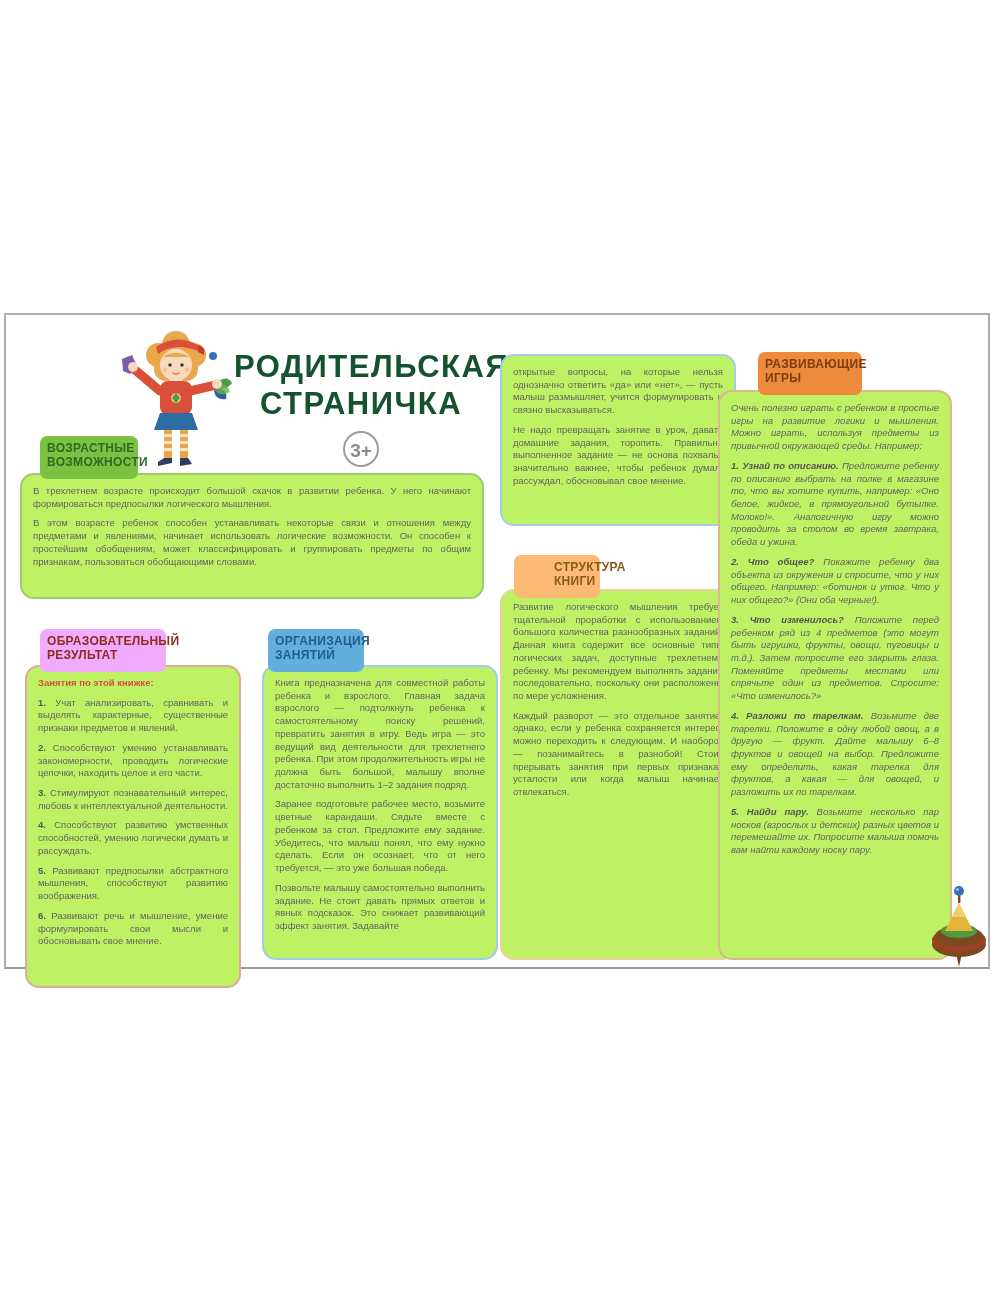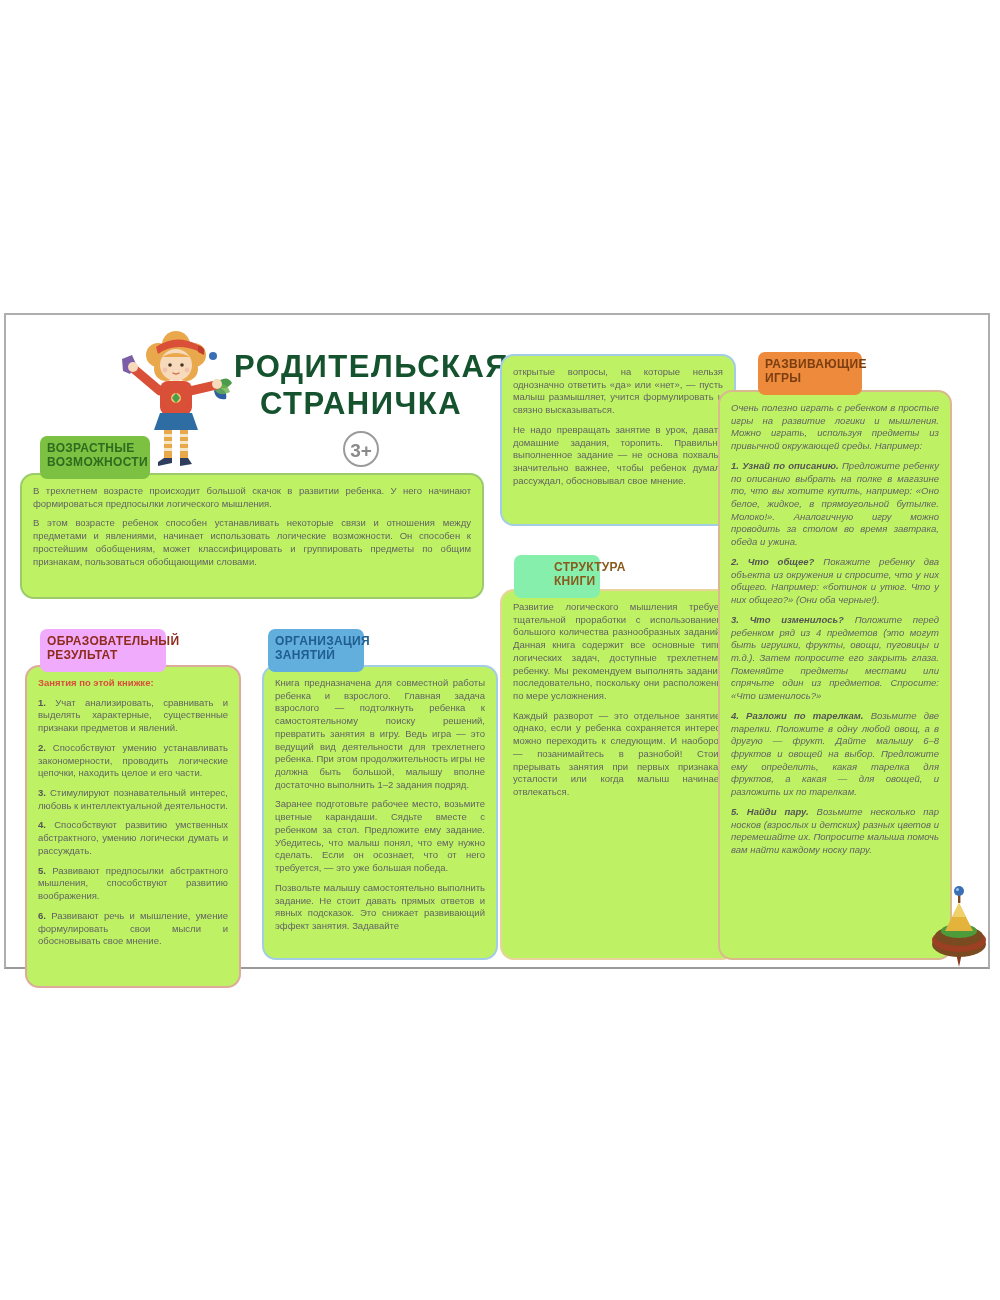--- a/index.html
+++ b/index.html
@@ -20,21 +20,21 @@
        padding:10px 11px;box-sizing:border-box;font-size:9.5px;line-height:1.34;color:#636363;
        text-align:justify;}
   .box p{margin:0 0 7px 0;}
   .box p:last-child{margin-bottom:0;}
   .tab-green{background:#7dc142;color:#2e6b1e;}
   .box-green{border-color:#9ccb6b;}
   .tab-red{background:#f0abfc;color:#8f2b1d;}
   .box-red{border-color:#ddab9b;}
   .tab-blue{background:#62aedc;color:#1f5e8e;}
   .box-blue{border-color:#a3cde5;}
-  .tab-yellow{background:#86efac;color:#8a5a1c;padding-left:40px;}
+  .tab-yellow{background:#fdba74;color:#8a5a1c;padding-left:40px;}
   .box-yellow{border-color:#e8d49a;}
   .tab-orange{background:#ee8a3c;color:#7a3e12;}
   .box-orange{border-color:#dab98f;}
   .red-heading{color:#d6503c;font-weight:bold;margin:0 0 6px 0;}
   .num{font-weight:bold;color:#555555;}
   .game-name{font-weight:bold;color:#555555;}
   .illu{position:absolute;z-index:4;}
 </style>
 </head>
 <body>
@@ -94,33 +94,33 @@
     </svg>
 
     <div class="title-wrap">
       <div class="title">
         <div>РОДИТЕЛЬСКАЯ</div>
         <div>СТРАНИЧКА</div>
       </div>
       <div class="badge">3+</div>
     </div>
 
-    <div class="tab tab-green" style="left:34px;top:121px;width:110px;">ВОЗРАСТНЫЕ ВОЗМОЖНОСТИ</div>
+    <div class="tab tab-green" style="left:34px;top:121px;width:98px;">ВОЗРАСТНЫЕ ВОЗМОЖНОСТИ</div>
     <div class="box box-green" style="left:14px;top:158px;width:464px;height:126px;">
       <p>В трехлетнем возрасте происходит большой скачок в развитии ребенка. У него начинают формироваться предпосылки логического мышления.</p>
       <p>В этом возрасте ребенок способен устанавливать некоторые связи и отношения между предметами и явлениями, начинает использовать логические возможности. Он способен к простейшим обобщениям, может классифицировать и группировать предметы по общим признакам, пользоваться обобщающими словами.</p>
     </div>
 
     <div class="tab tab-red" style="left:34px;top:314px;width:126px;">ОБРАЗОВАТЕЛЬНЫЙ РЕЗУЛЬТАТ</div>
     <div class="box box-red" style="left:19px;top:350px;width:216px;height:323px;">
       <p class="red-heading">Занятия по этой книжке:</p>
       <p><span class="num">1.</span> <span>Учат анализировать, сравнивать и выделять характерные, существенные признаки предметов и явлений.</span></p>
       <p><span class="num">2.</span> <span>Способствуют умению устанавливать закономерности, проводить логические цепочки, находить целое и его части.</span></p>
       <p><span class="num">3.</span> <span>Стимулируют познавательный интерес, любовь к интеллектуальной деятельности.</span></p>
-      <p><span class="num">4.</span> <span>Способствуют развитию умственных абстрактного, умению логически думать и рассуждать.</span></p>
+      <p><span class="num">4.</span> <span>Способствуют развитию умственных способностей, умению логически думать и рассуждать.</span></p>
       <p><span class="num">5.</span> <span>Развивают предпосылки абстрактного мышления, способствуют развитию воображения.</span></p>
       <p><span class="num">6.</span> <span>Развивают речь и мышление, умение формулировать свои мысли и обосновывать свое мнение.</span></p>
     </div>
 
     <div class="tab tab-blue" style="left:262px;top:314px;width:96px;">ОРГАНИЗАЦИЯ ЗАНЯТИЙ</div>
     <div class="box box-blue" style="left:256px;top:350px;width:236px;height:295px;">
       <p>Книга предназначена для совместной работы ребенка и взрослого. Главная задача взрослого — подтолкнуть ребенка к самостоятельному поиску решений, превратить занятия в игру. Ведь игра — это ведущий вид деятельности для трехлетнего ребенка. При этом продолжительность игры не должна быть большой, малышу вполне достаточно выполнить 1–2 задания подряд.</p>
       <p>Заранее подготовьте рабочее место, возьмите цветные карандаши. Сядьте вместе с ребенком за стол. Предложите ему задание. Убедитесь, что малыш понял, что ему нужно сделать. Если он осознает, что от него требуется, — это уже большая победа.</p>
       <p>Позвольте малышу самостоятельно выполнить задание. Не стоит давать прямых ответов и явных подсказок. Это снижает развивающий эффект занятия. Задавайте</p>
     </div>

